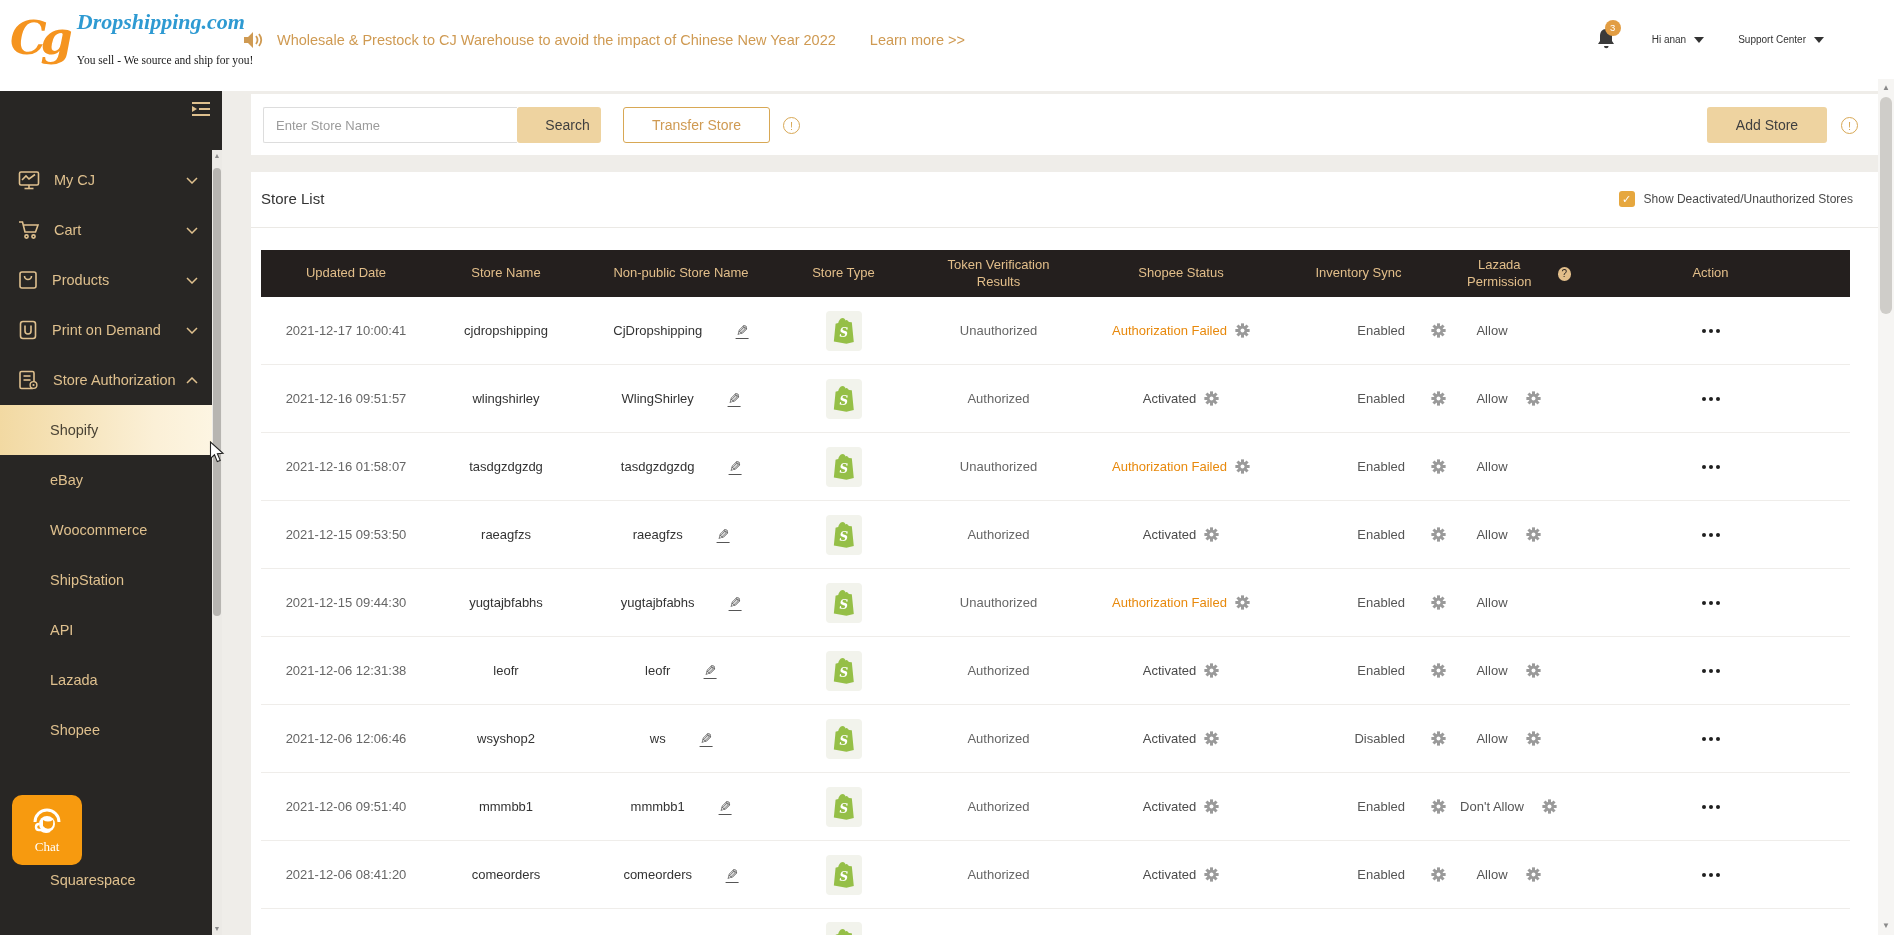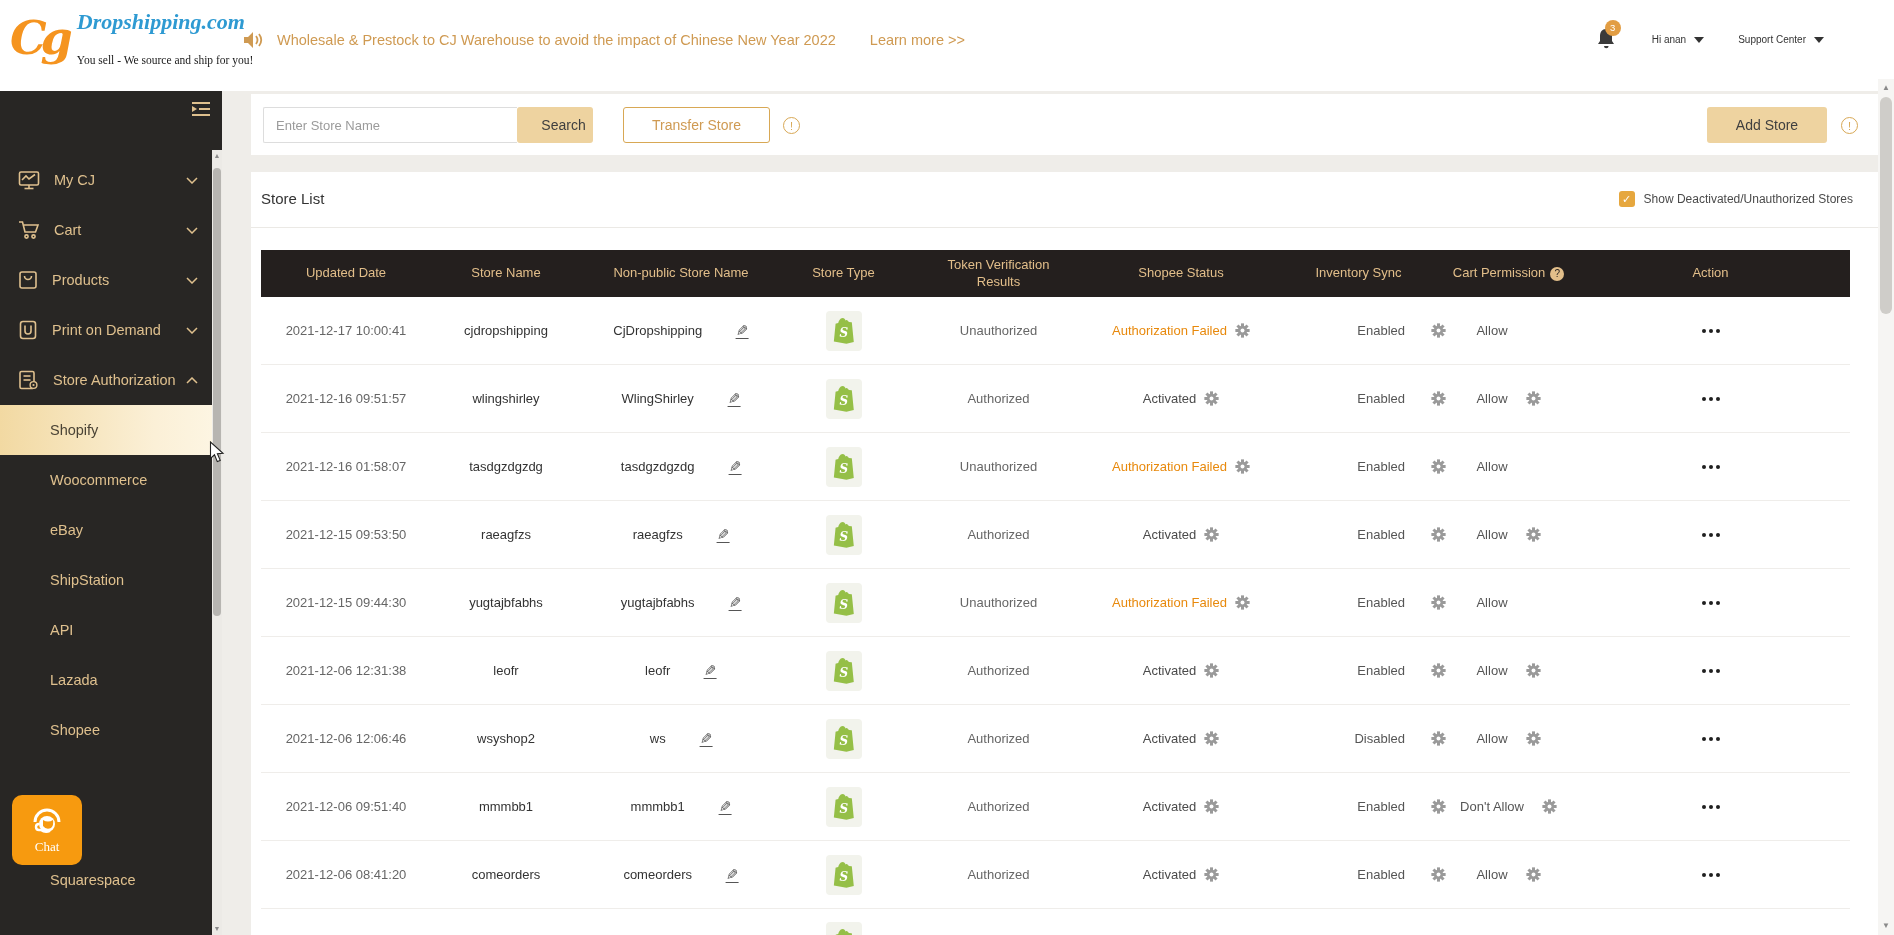--- a/index.html
+++ b/index.html
@@ -42,21 +42,21 @@
   .chat-fab { position:absolute; left:12px; top:795px; width:70px; height:70px; background:#f79a0f; border-radius:10px; z-index:6; display:flex; flex-direction:column; align-items:center; justify-content:center; cursor:pointer; }
   .chat-fab span { color:#fff; font-size:13px; font-family:"Liberation Serif",serif; margin-top:1px; }
 
   
   .content { position:absolute; left:222px; top:79px; width:1656px; height:856px; background:#efede9; overflow:hidden; }
   .card { position:absolute; background:#fff; }
   .toolbar-card { left:29px; top:15px; width:1629px; height:61px; }
   .store-input { position:absolute; left:12px; top:13px; width:254px; height:36px; border:1px solid #ddd; border-right:none; padding:0 12px; font-size:13px; color:#333; outline:none; border-radius:2px 0 0 2px; }
   .store-input::placeholder { color:#9b9b9b; }
   .btn { display:flex; align-items:center; justify-content:center; font-size:14px; cursor:pointer; border-radius:3px; }
-  .btn-search { position:absolute; left:266px; top:13px; width:76px; height:36px; background:#eed3a0; color:#3f3f3f;padding-left:17px; }
+  .btn-search { position:absolute; left:266px; top:13px; width:84px; height:36px; background:#eed3a0; color:#3f3f3f;padding-left:17px; }
   .btn-transfer { position:absolute; left:372px; top:13px; width:147px; height:36px; background:#fff; border:1px solid #d8a855; color:#cf9a52; }
   .info-circ { position:absolute; width:17px; height:17px; border:1px solid #d8a855; color:#d8a855; border-radius:50%; font-size:11px; display:flex; align-items:center; justify-content:center; cursor:pointer; }
   .info-transfer { left:532px; top:23px; }
   .btn-add { position:absolute; left:1456px; top:13px; width:120px; height:36px; background:#eed3a0; color:#3f3f3f; }
   .info-add { left:1590px; top:23px; }
 
   .list-card { left:29px; top:93px; width:1629px; height:770px; }
   .list-head { position:absolute; left:0; top:0; width:1629px; height:56px; border-bottom:1px solid #ebe9e5; }
   .list-title { position:absolute; left:10px; top:18px; font-size:15px; color:#333; }
   .show-check { position:absolute; right:27px; top:19px; display:flex; align-items:center; gap:9px; cursor:pointer; }
@@ -216,24 +216,24 @@
         <span>Store Authorization</span>
         <svg class="chev" width="12" height="7" viewBox="0 0 12 7">
             <polyline points="1,6 6,1 11,6" fill="none" stroke="#dfc08e" stroke-width="1.5"></polyline>
           </svg>
       </div>
 
       <div class="sub-item active">
           <span>Shopify</span>
         </div>
       <div class="sub-item">
+          <span>eBay</span>
+        </div>
+      <div class="sub-item">
           <span>Woocommerce</span>
-        </div>
-      <div class="sub-item">
-          <span>eBay</span>
         </div>
       <div class="sub-item">
           <span>ShipStation</span>
         </div>
       <div class="sub-item">
           <span>API</span>
         </div>
       <div class="sub-item">
           <span>Lazada</span>
         </div>
@@ -290,21 +290,21 @@
           <div class="th">Updated Date</div>
           <div class="th">Store Name</div>
           <div class="th">Non-public Store Name</div>
           <div class="th">Store Type</div>
           <div class="th" style="max-width:185px; padding:0 28px;">
               <span style="display:inline-block; width:120px;">Token Verification Results</span>
             </div>
           <div class="th">Shopee Status</div>
           <div class="th">Inventory Sync</div>
           <div class="th">
-            <span>Cart Permission</span>
+            <span>Lazada Permission</span>
               <span class="q-circ">?</span>
           </div>
           <div class="th">Action</div>
         </div>
 
         <div>
             <div class="grid trow">
     <div class="td c-date">2021-12-17 10:00:41</div>
     <div class="td c-store">cjdropshipping</div>
     <div class="td c-nonpub">

